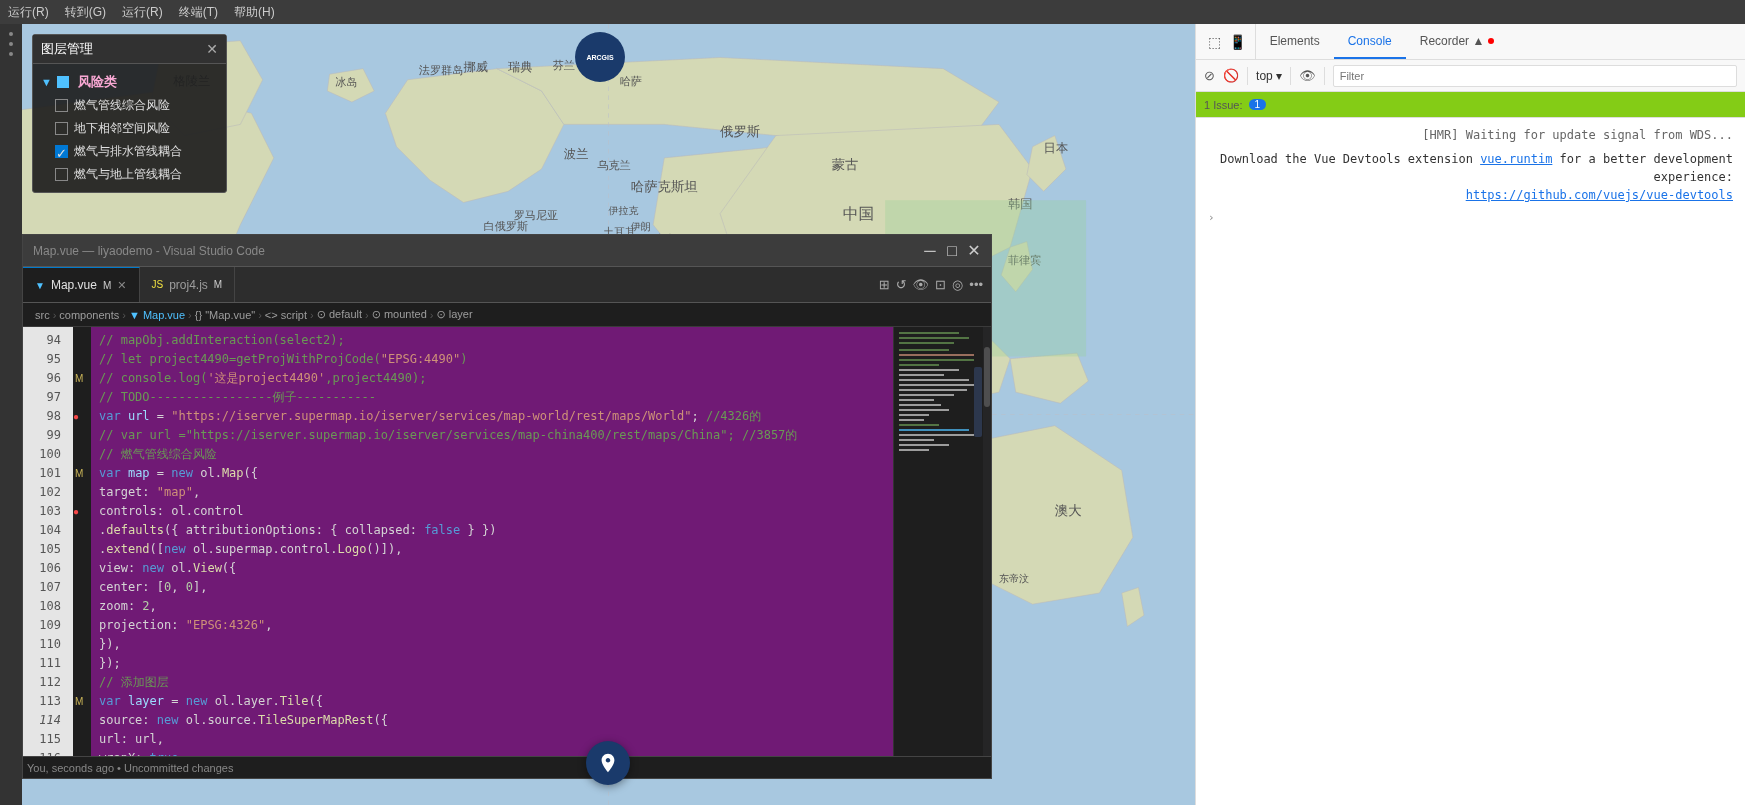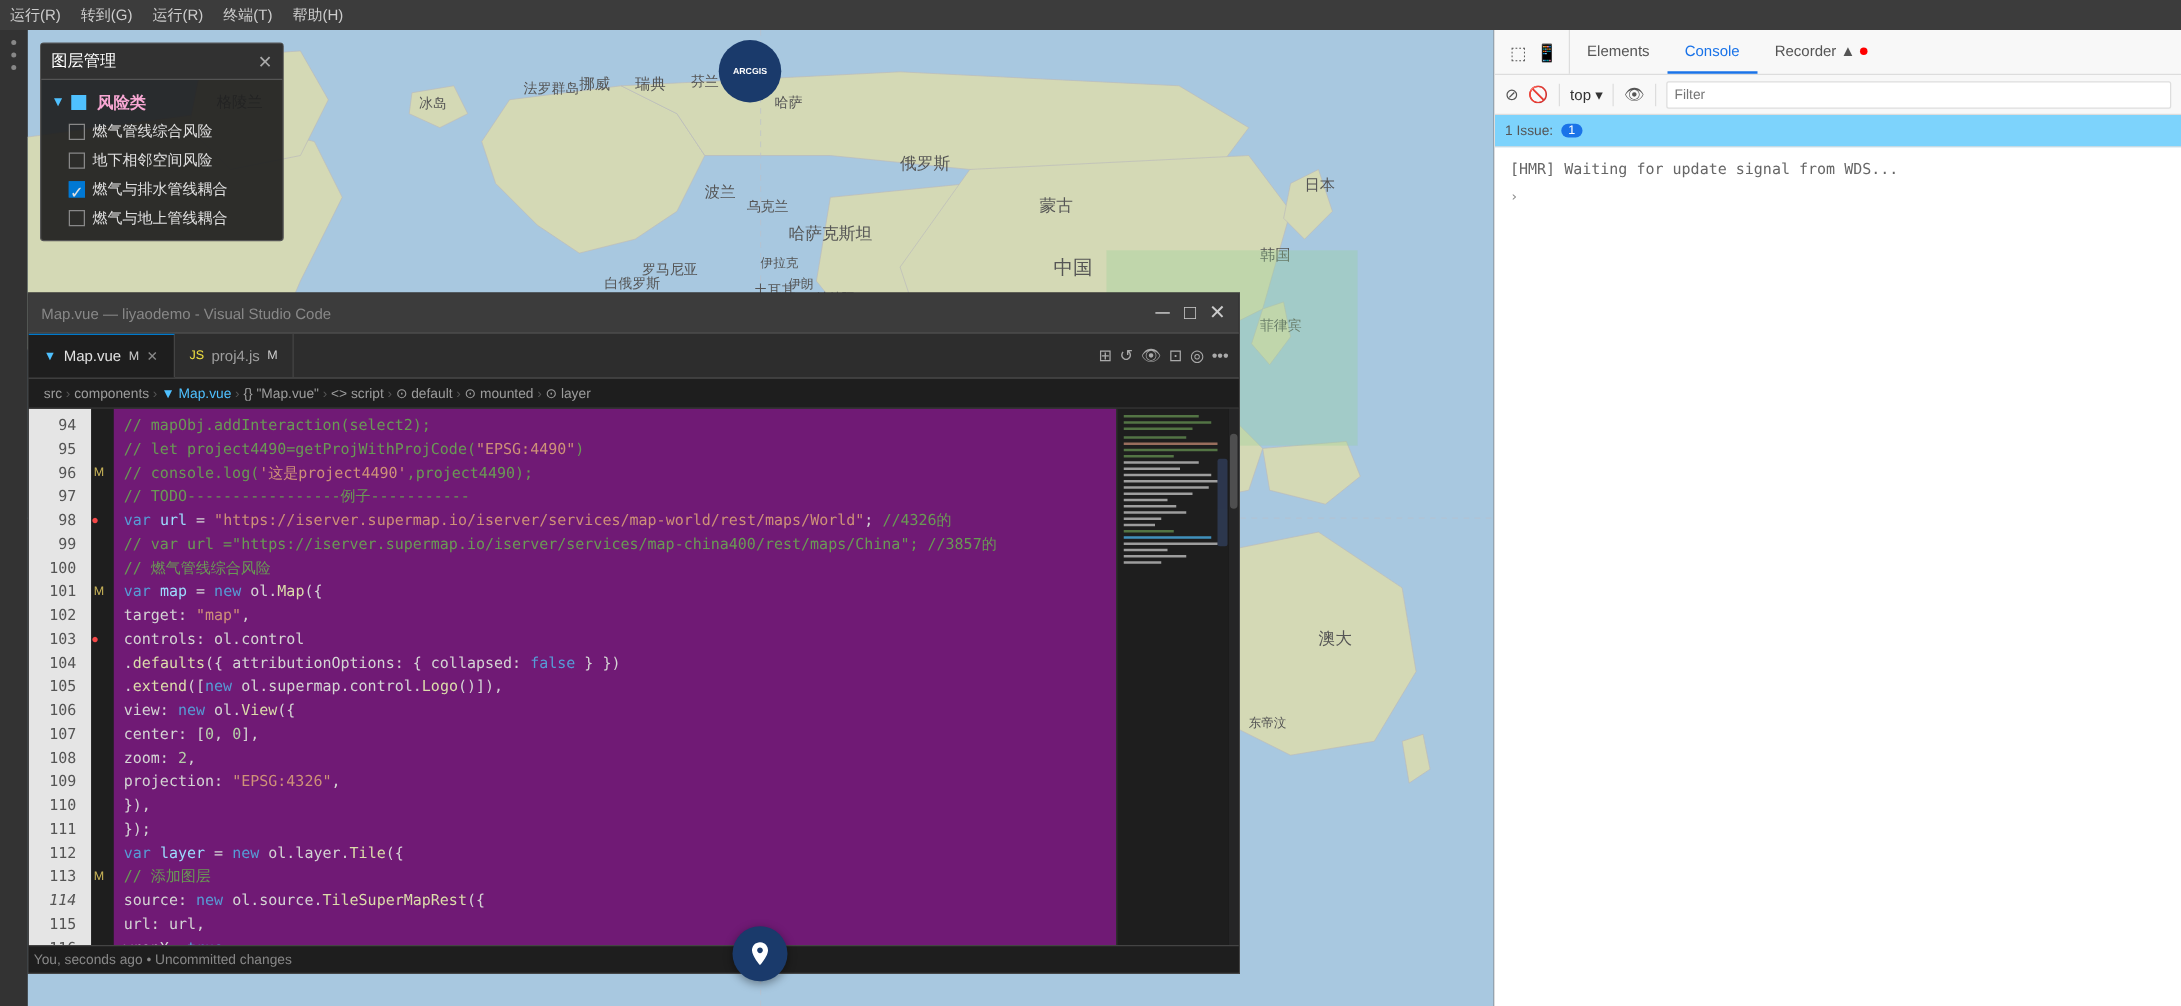--- a/index.html
+++ b/index.html
@@ -282,21 +282,21 @@
       border: 1px solid #ddd;
       border-radius: 2px;
       padding: 0 6px;
       font-size: 11px;
       color: #333;
       background: #fff;
     }
 
     .devtools-issues {
       height: 26px;
-      background: #7dd3fc;
+      background: #84cc16;
       border-bottom: 1px solid #ddd;
       display: flex;
       align-items: center;
       padding: 0 8px;
       font-size: 11px;
       color: #555;
       gap: 6px;
       flex-shrink: 0;
     }
     .issues-badge {
@@ -309,21 +309,21 @@
 
     .devtools-content {
       flex: 1;
       padding: 8px 12px;
       overflow: auto;
       font-size: 12px;
       font-family: 'Consolas', monospace;
       color: #333;
       background: #fff;
     }
-    .devtools-log-entry { margin-bottom: 6px; line-height: 1.5; }
+    .devtools-log-entry { margin-bottom: 6px; line-height: 1.5; text-align: right; }
     .devtools-hmr { color: #666; }
     .devtools-link { color: #1a73e8; text-decoration: underline; cursor: pointer; }
     .devtools-arrow { color: #888; cursor: pointer; font-size: 11px; }
 
     
     .map-logo {
       position: absolute;
       top: 8px;
       right: 10px;
     }
@@ -694,24 +694,24 @@
             <div class="code-line">
               <span class="c-plain">        projection: </span><span class="c-string">"EPSG:4326"</span><span class="c-plain">,</span>
             </div>
             <div class="code-line">
               <span class="c-plain">      }),</span>
             </div>
             <div class="code-line">
               <span class="c-plain">    });</span>
             </div>
             <div class="code-line">
+              <span class="c-comment">    // 添加图层</span>
+            </div>
+            <div class="code-line">
               <span class="c-keyword">    var </span><span class="c-var">layer</span><span class="c-plain"> = </span><span class="c-keyword">new </span><span class="c-plain">ol.layer.</span><span class="c-func">Tile</span><span class="c-plain">({</span>
-            </div>
-            <div class="code-line">
-              <span class="c-comment">    // 添加图层</span>
             </div>
             <div class="code-line">
               <span class="c-plain">      source: </span><span class="c-keyword">new </span><span class="c-plain">ol.source.</span><span class="c-func">TileSuperMapRest</span><span class="c-plain">({</span>
             </div>
             <div class="code-line">
               <span class="c-plain">        url: url,</span>
             </div>
             <div class="code-line">
               <span class="c-plain">        wrapX: </span><span class="c-keyword">true</span><span class="c-plain">,</span>
             </div>
@@ -802,20 +802,27 @@
 
       <div class="devtools-issues">
         <span>1 Issue:</span>
         <span class="issues-badge">1</span>
       </div>
 
       <div class="devtools-content">
         <div class="devtools-log-entry">
           <span class="devtools-hmr">[HMR] Waiting for update signal from WDS...</span>
         </div>
+        <div class="devtools-log-entry">
+          <span>Download the Vue Devtools extension </span>
+          <span class="devtools-link">vue.runtim</span>
+          <span> for a better development experience:</span>
+          <br>
+          <span class="devtools-link">https://github.com/vuejs/vue-devtools</span>
+        </div>
         <div style="margin-top:4px;">
           <span class="devtools-arrow">›</span>
         </div>
       </div>
     </div>
 
   </div>
 </div>
 
 </body></html>

